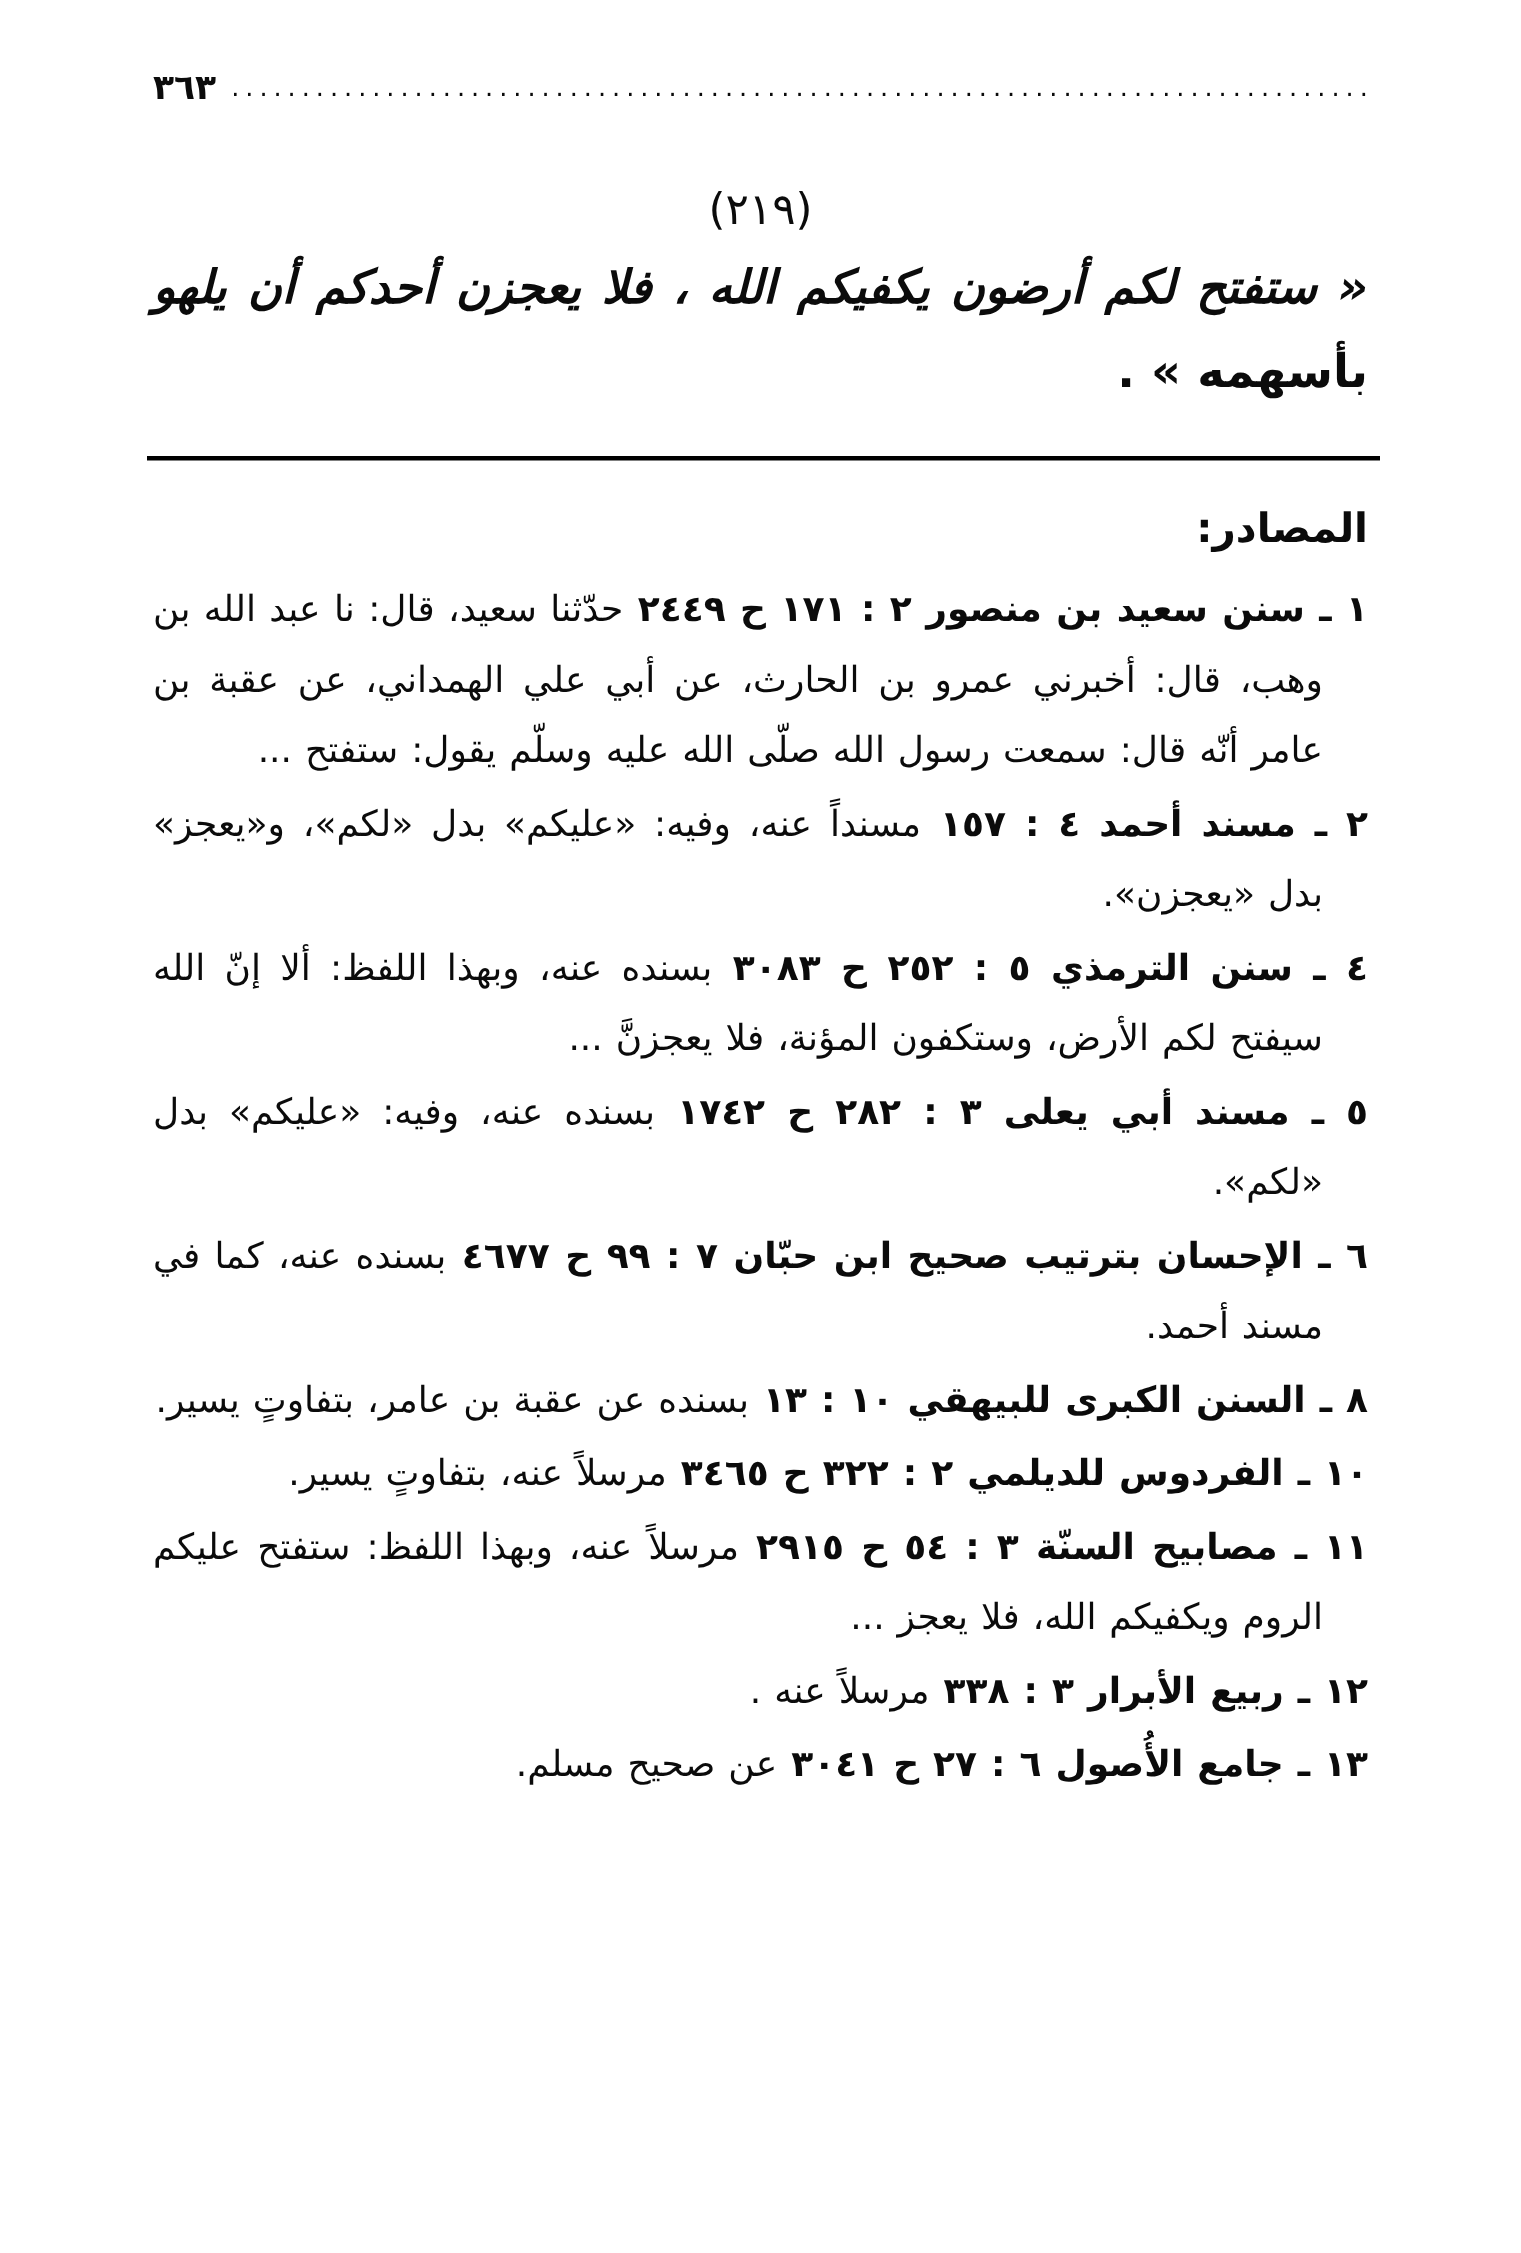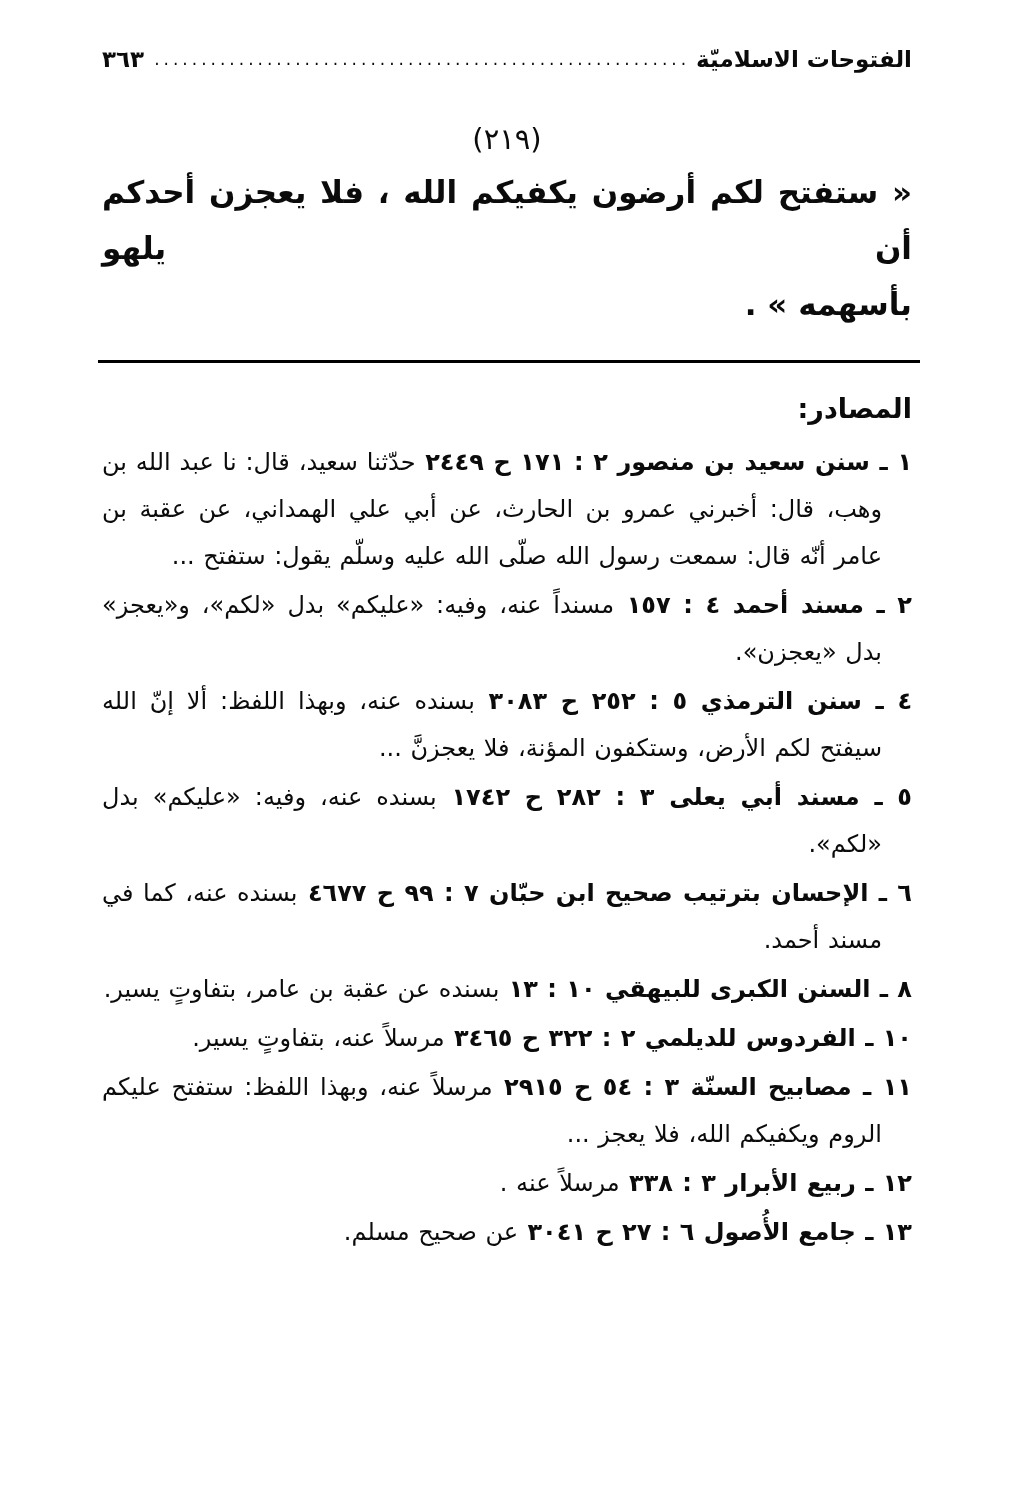--- a/index.html
+++ b/index.html
@@ -49,20 +49,21 @@
   .hadith-text {
     margin-top: 8px;
     font-size: 31px;
     font-weight: bold;
     line-height: 56px;
   }
   .hadith-line1 {
     text-align: justify;
     text-align-last: justify;
     word-spacing: 2px;
+    font-style: italic;
   }
   .hadith-line2 { text-align: right; }
 
   
   .divider {
     height: 3px;
     background: #000000;
     margin: 28px -8px 0 -4px;
   }
 
@@ -85,21 +86,20 @@
   }
   .source-number, .source-title { font-weight: bold; }
   .source-detail { font-weight: normal; }
 </style>
 </head>
 <body>
 
 <div class="page">
 
   <div class="header-row">
-    <span class="running-title">الفتوحات الاسلاميّة</span>
     <span class="dot-leader">..................................................................................................</span>
     <span class="page-number">٣٦٣</span>
   </div>
 
   <div class="hadith-number">(٢١٩)</div>
 
   <div class="hadith-text">
     <div class="hadith-line1">« ستفتح لكم أرضون يكفيكم الله ، فلا يعجزن أحدكم أن يلهو</div>
     <div class="hadith-line2">بأسهمه » .</div>
   </div>

